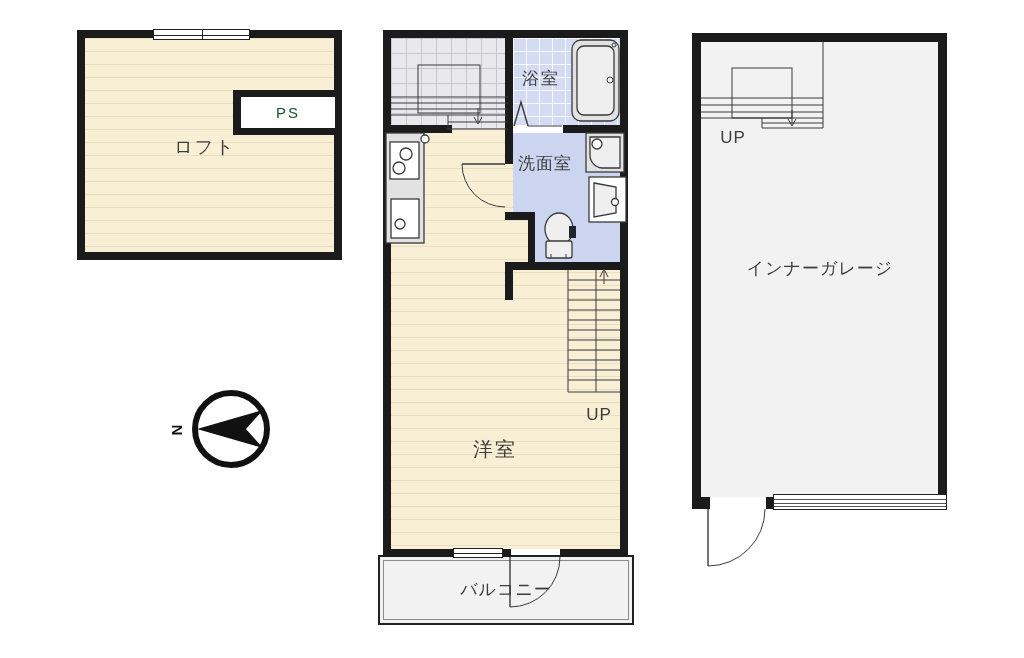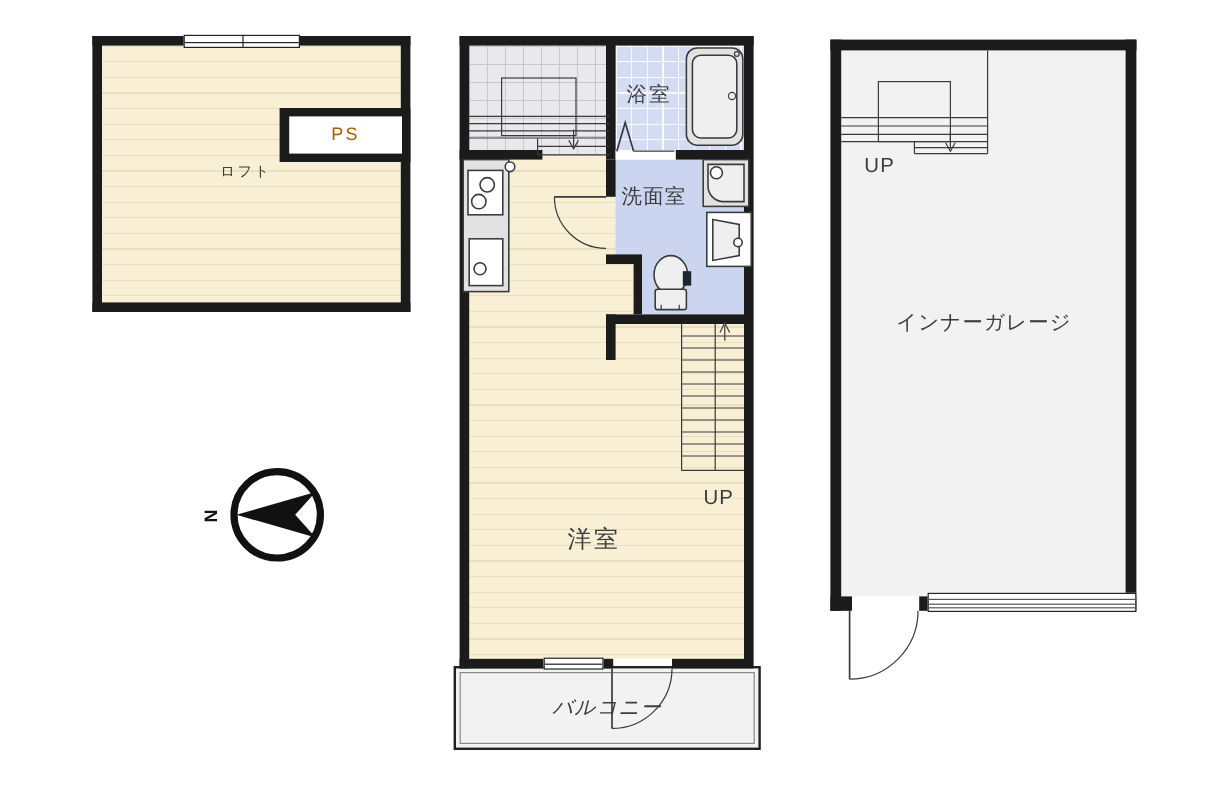--- a/index.html
+++ b/index.html
@@ -54,22 +54,22 @@
     <div class="wall" style="left:77px;top:30px;width:265px;height:8px;"></div>
     <div class="wall" style="left:77px;top:30px;width:8px;height:230px;"></div>
     <div class="wall" style="left:334px;top:30px;width:8px;height:230px;"></div>
     <div class="wall" style="left:77px;top:252px;width:265px;height:8px;"></div>
     <div class="window" style="left:153px;top:29px;width:97px;height:11px;">
       <span class="mid"></span>
         <span class="div"></span>
     </div>
     <div class="wall" style="left:233px;top:90px;width:109px;height:45px;"></div>
     <div class="abs" style="left:241px;top:97px;width:94px;height:31px;background:#fff;"></div>
-    <div class="label" style="left:241px;top:97px;width:94px;line-height:31px;font-size:15px;color:#a16207;">PS</div>
-    <div class="label" style="left:160px;top:135px;width:90px;font-size:12px;">ロフト</div>
+    <div class="label" style="left:241px;top:97px;width:94px;line-height:31px;font-size:15px;color:#14532d;">PS</div>
+    <div class="label" style="left:160px;top:135px;width:90px;font-size:18px;">ロフト</div>
   </div>
 
   <div>
 
     <div class="wood" style="left:391px;top:38px;width:229px;height:511px;"></div>
     <div class="stairzone" style="left:391px;top:38px;width:117px;height:91px;"></div>
     <div class="tile" style="left:513px;top:38px;width:107px;height:87px;"></div>
     <div class="lav" style="left:513px;top:133px;width:107px;height:87px;"></div>
     <div class="lav" style="left:535px;top:220px;width:85px;height:42px;"></div>
 
@@ -94,21 +94,21 @@
     <div class="wall" style="left:505px;top:133px;width:8px;height:31px;"></div>
     <div class="wall" style="left:505px;top:212px;width:30px;height:8px;"></div>
     <div class="wall" style="left:528px;top:220px;width:7px;height:42px;"></div>
     <div class="wall" style="left:505px;top:262px;width:115px;height:8px;"></div>
     <div class="wall" style="left:505px;top:262px;width:8px;height:38px;"></div>
 
     <div class="label" style="left:505px;top:67px;width:72px;font-size:17px;">浴室</div>
     <div class="label" style="left:512px;top:152px;width:66px;font-size:17px;letter-spacing:1px;">洗面室</div>
     <div class="label" style="left:461px;top:436px;width:68px;font-size:20px;">洋室</div>
     <div class="label" style="left:582px;top:405px;width:34px;font-size:17px;letter-spacing:1px;">UP</div>
-    <div class="label" style="left:458px;top:578px;width:96px;font-size:17px;letter-spacing:1px;font-style:italic;">バルコニー</div>
+    <div class="label" style="left:458px;top:578px;width:96px;font-size:17px;letter-spacing:1px;">バルコニー</div>
   </div>
 
   <div>
     <div class="gray" style="left:701px;top:42px;width:237px;height:455px;"></div>
     <div class="wall" style="left:692px;top:33px;width:255px;height:9px;"></div>
     <div class="wall" style="left:692px;top:33px;width:9px;height:476px;"></div>
     <div class="wall" style="left:938px;top:33px;width:9px;height:476px;"></div>
     <div class="wall" style="left:692px;top:497px;width:18px;height:12px;"></div>
     <div class="wall" style="left:766px;top:497px;width:181px;height:12px;"></div>
     <div class="shutter" style="left:773px;top:494px;width:174px;height:16px;">

